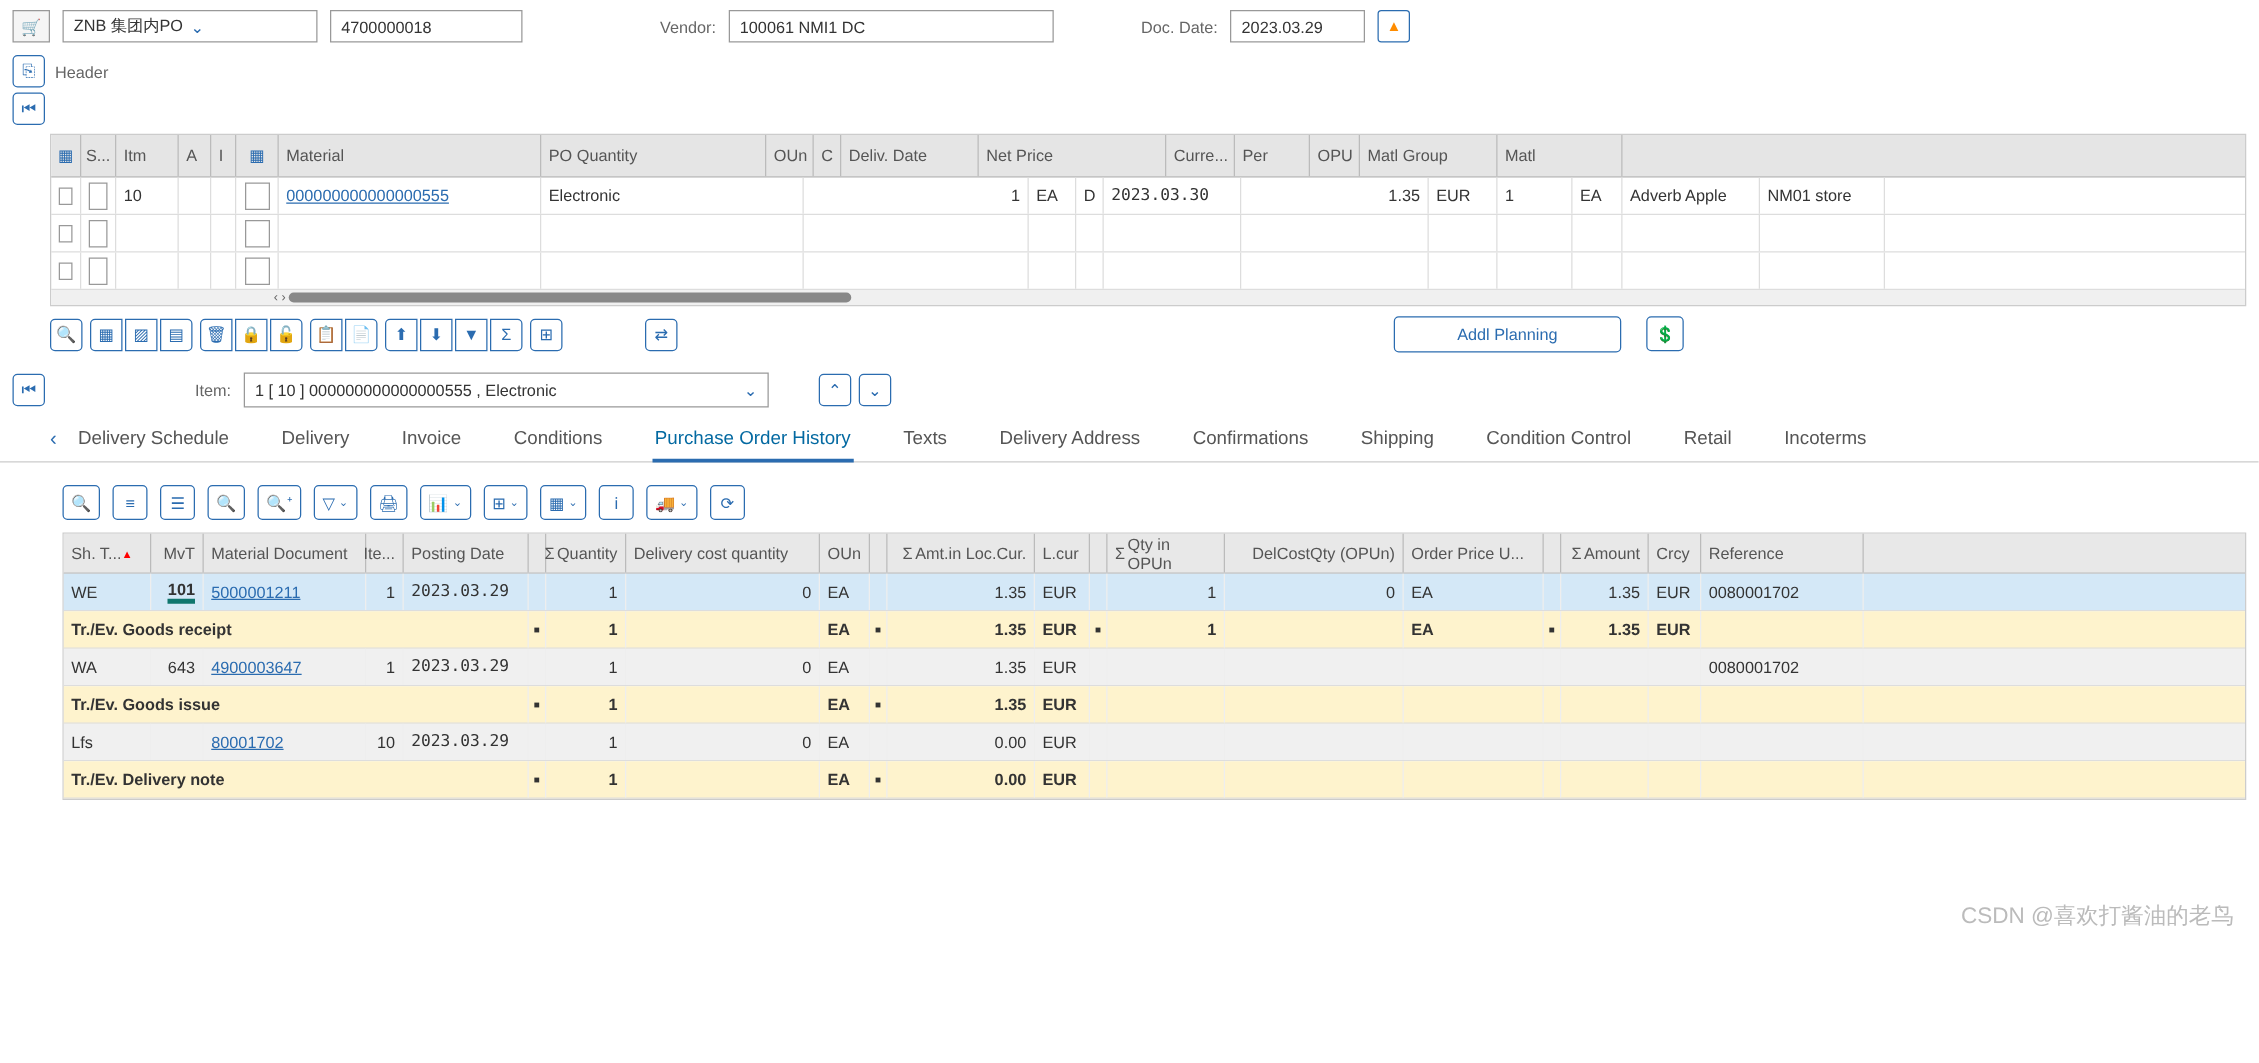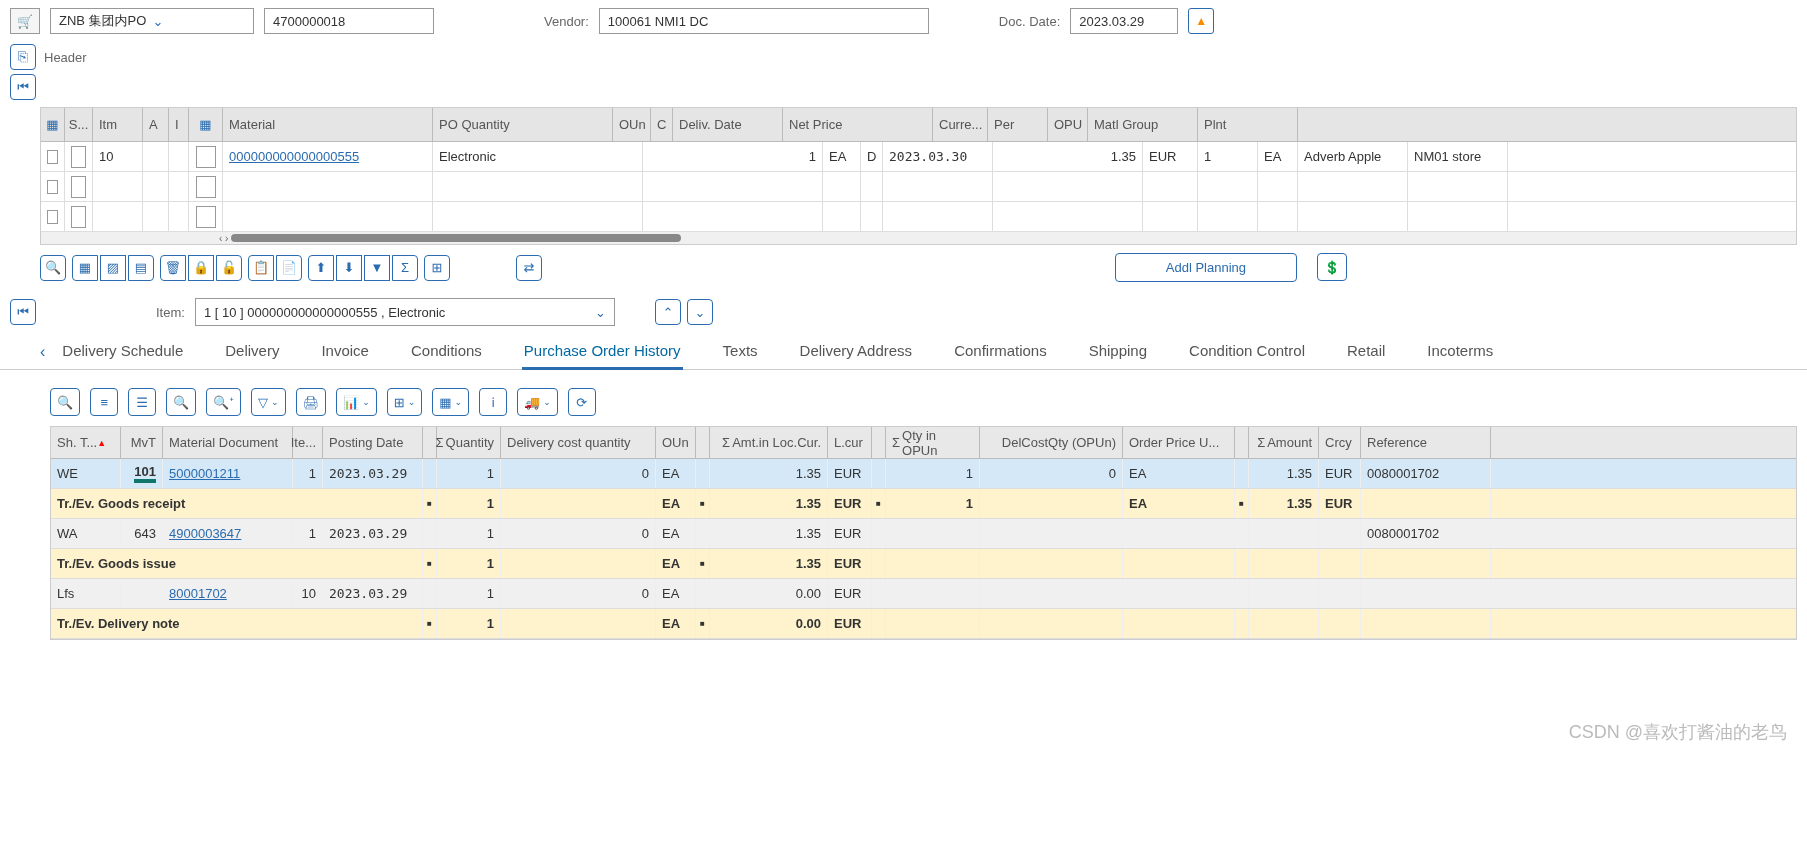--- a/index.html
+++ b/index.html
@@ -119,25 +119,25 @@
 <body>
 
 <div class="container">
 
   <div class="top-row">
     <div class="cart-icon">🛒</div>
     <div class="dropdown" style="width:204px">
       <span>ZNB 集团内PO</span>
       <span class="dropdown-arrow">⌄</span>
     </div>
-    <div class="input-field" style="width:170px">
+    <div class="input-field" style="width:154px">
       <span>4700000018</span>
     </div>
     <span class="label" style="margin-left:100px">Vendor:</span>
-    <div class="input-field" style="width:330px">
+    <div class="input-field" style="width:260px">
       <span>100061 NMI1 DC</span>
     </div>
     <span class="label" style="margin-left:60px">Doc. Date:</span>
     <div class="input-field" style="width:108px;font-family:monospace">
       <span>2023.03.29</span>
     </div>
     <div class="orange-btn">
       <span class="orange-triangle">▲</span>
     </div>
   </div>
@@ -165,21 +165,21 @@
       <div class="c-mat">Material</div>
       <div class="c-qty" style="justify-content:flex-start">PO Quantity</div>
       <div class="c-oun">OUn</div>
       <div class="c-c">C</div>
       <div class="c-dd">Deliv. Date</div>
       <div class="c-np" style="justify-content:flex-start">Net Price</div>
       <div class="c-cur">Curre...</div>
       <div class="c-per">Per</div>
       <div class="c-opu">OPU</div>
       <div class="c-mg">Matl Group</div>
-      <div class="c-plnt">Plnt</div>
+      <div class="c-plnt">Matl</div>
     </div>
     <div class="items-row">
       <div class="c-chk">
           <div class="checkbox"></div>
         </div>
       <div class="c-s">
           <div class="small-input"></div>
         </div>
       <div class="c-itm">10</div>
       <div class="c-a"></div>

